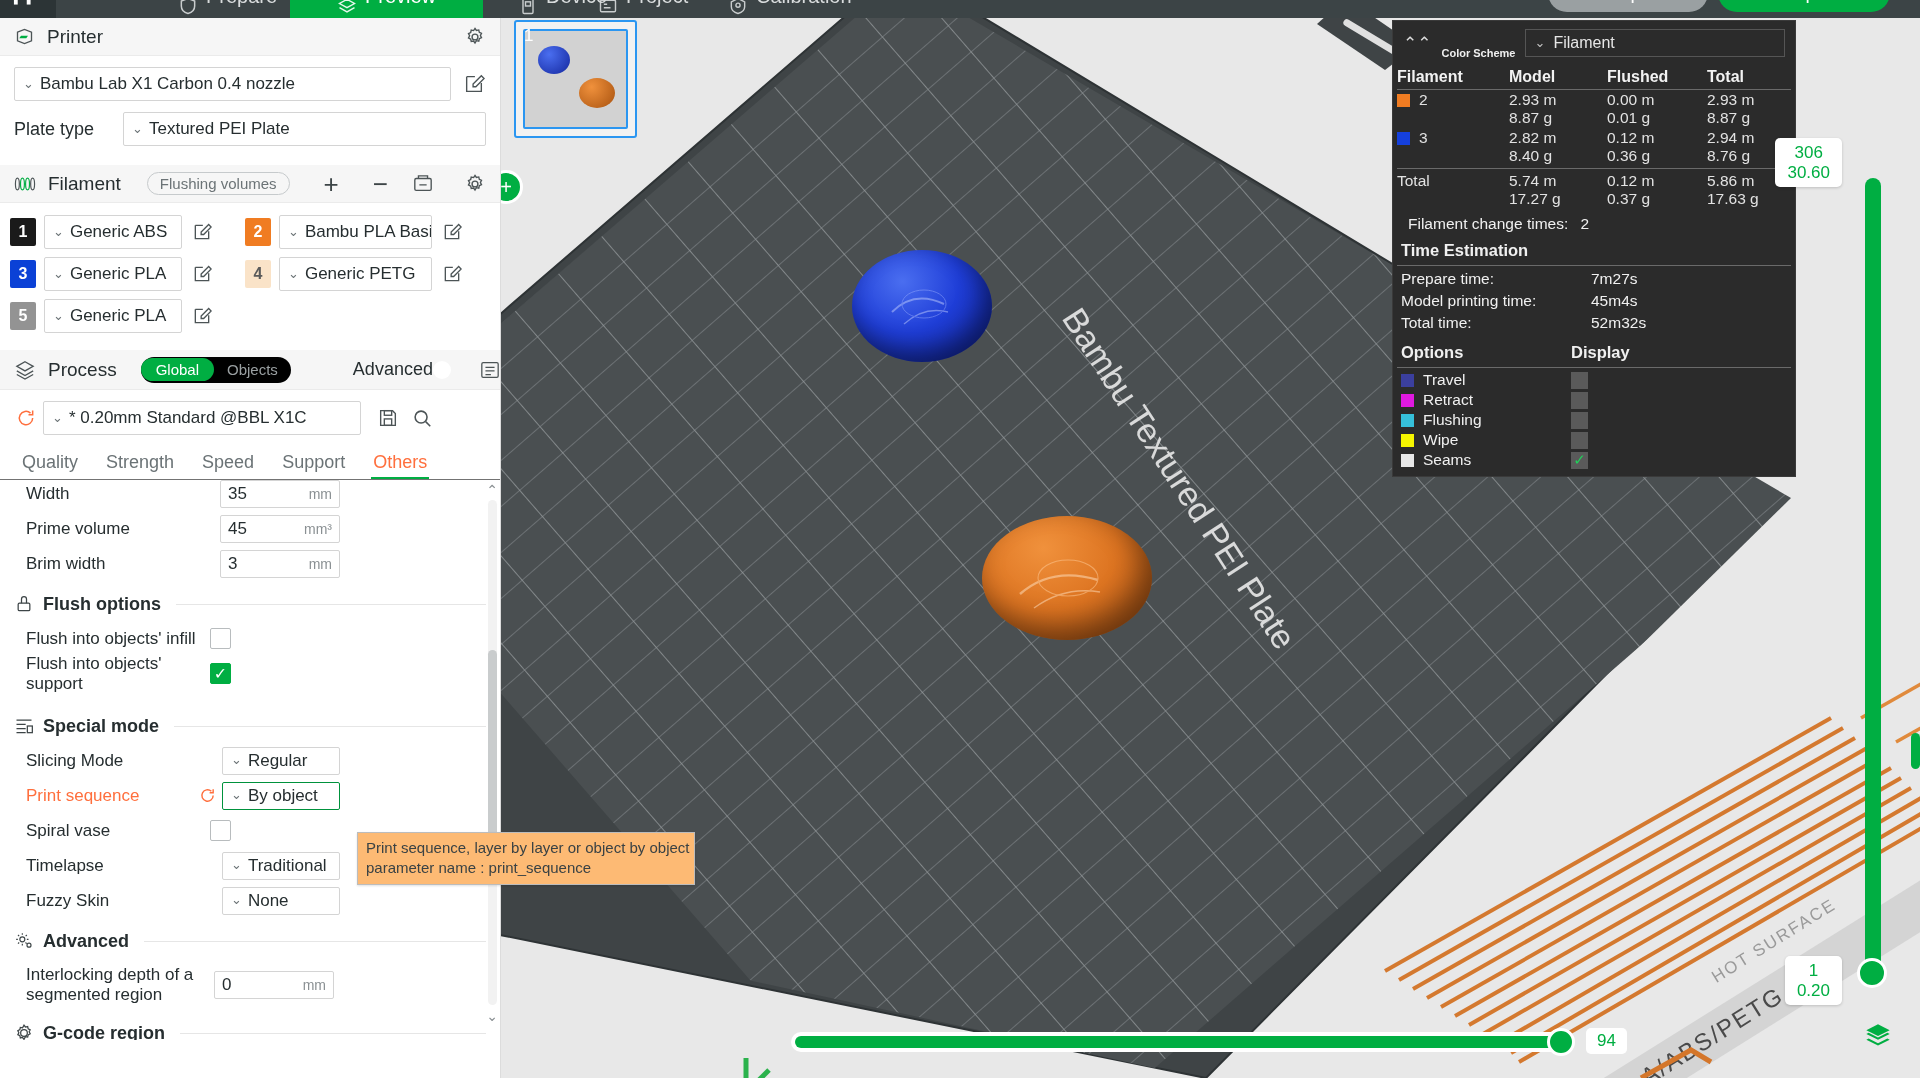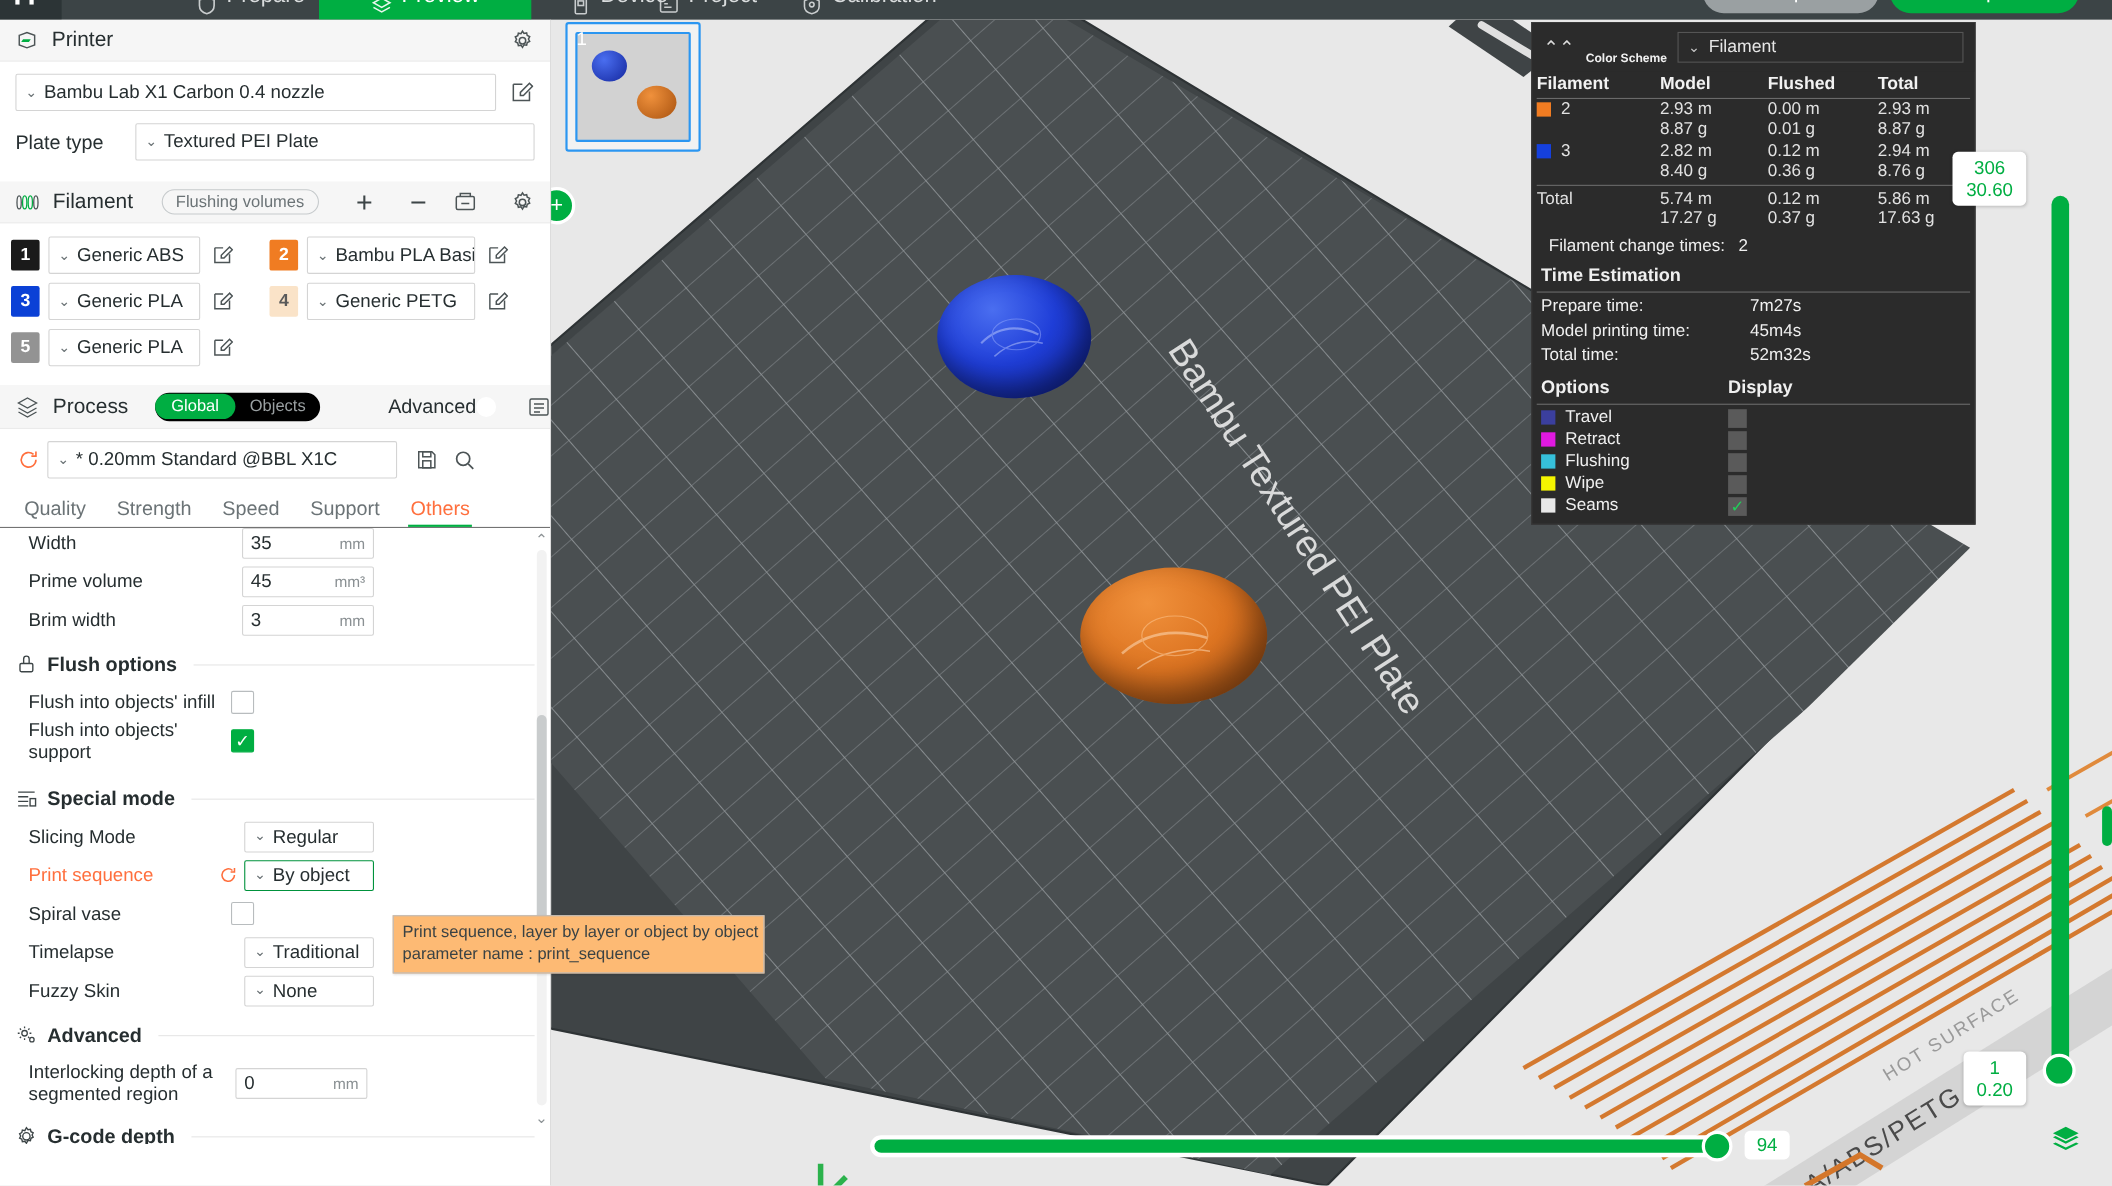--- a/index.html
+++ b/index.html
@@ -525,21 +525,21 @@
         </span>
       </div>
 
       <div class="grouphead" style="margin-top:4px;">
         <span class="ico">
           <svg width="20" height="20" viewBox="0 0 24 24" fill="none" stroke="#3d4547" stroke-width="1.5">
               <circle cx="12" cy="12" r="4"></circle>
               <path d="M12 2.6l1.7 2.2 2.7-.5.6 2.7 2.4 1.2-1.2 2.4 1.2 2.4-2.4 1.2-.6 2.7-2.7-.5L12 19.6l-1.7-2.2-2.7.5-.6-2.7-2.4-1.2 1.2-2.4L4.6 9.2 7 8l.6-2.7 2.7.5z"></path>
             </svg>
         </span>
-        <span class="gtitle">G-code depth</span>
+        <span class="gtitle">G-code region</span>
         <span class="line"></span>
       </div>
 
       <span class="scrollarrow" style="top:2px;">⌃</span>
       <div class="scrolltrack" style="top:20px;height:505px;"></div>
       <div class="scrollthumb" style="top:170px;height:215px;"></div>
       <span class="scrollarrow" style="top:528px;">⌄</span>
     </div>
   </div>
 

